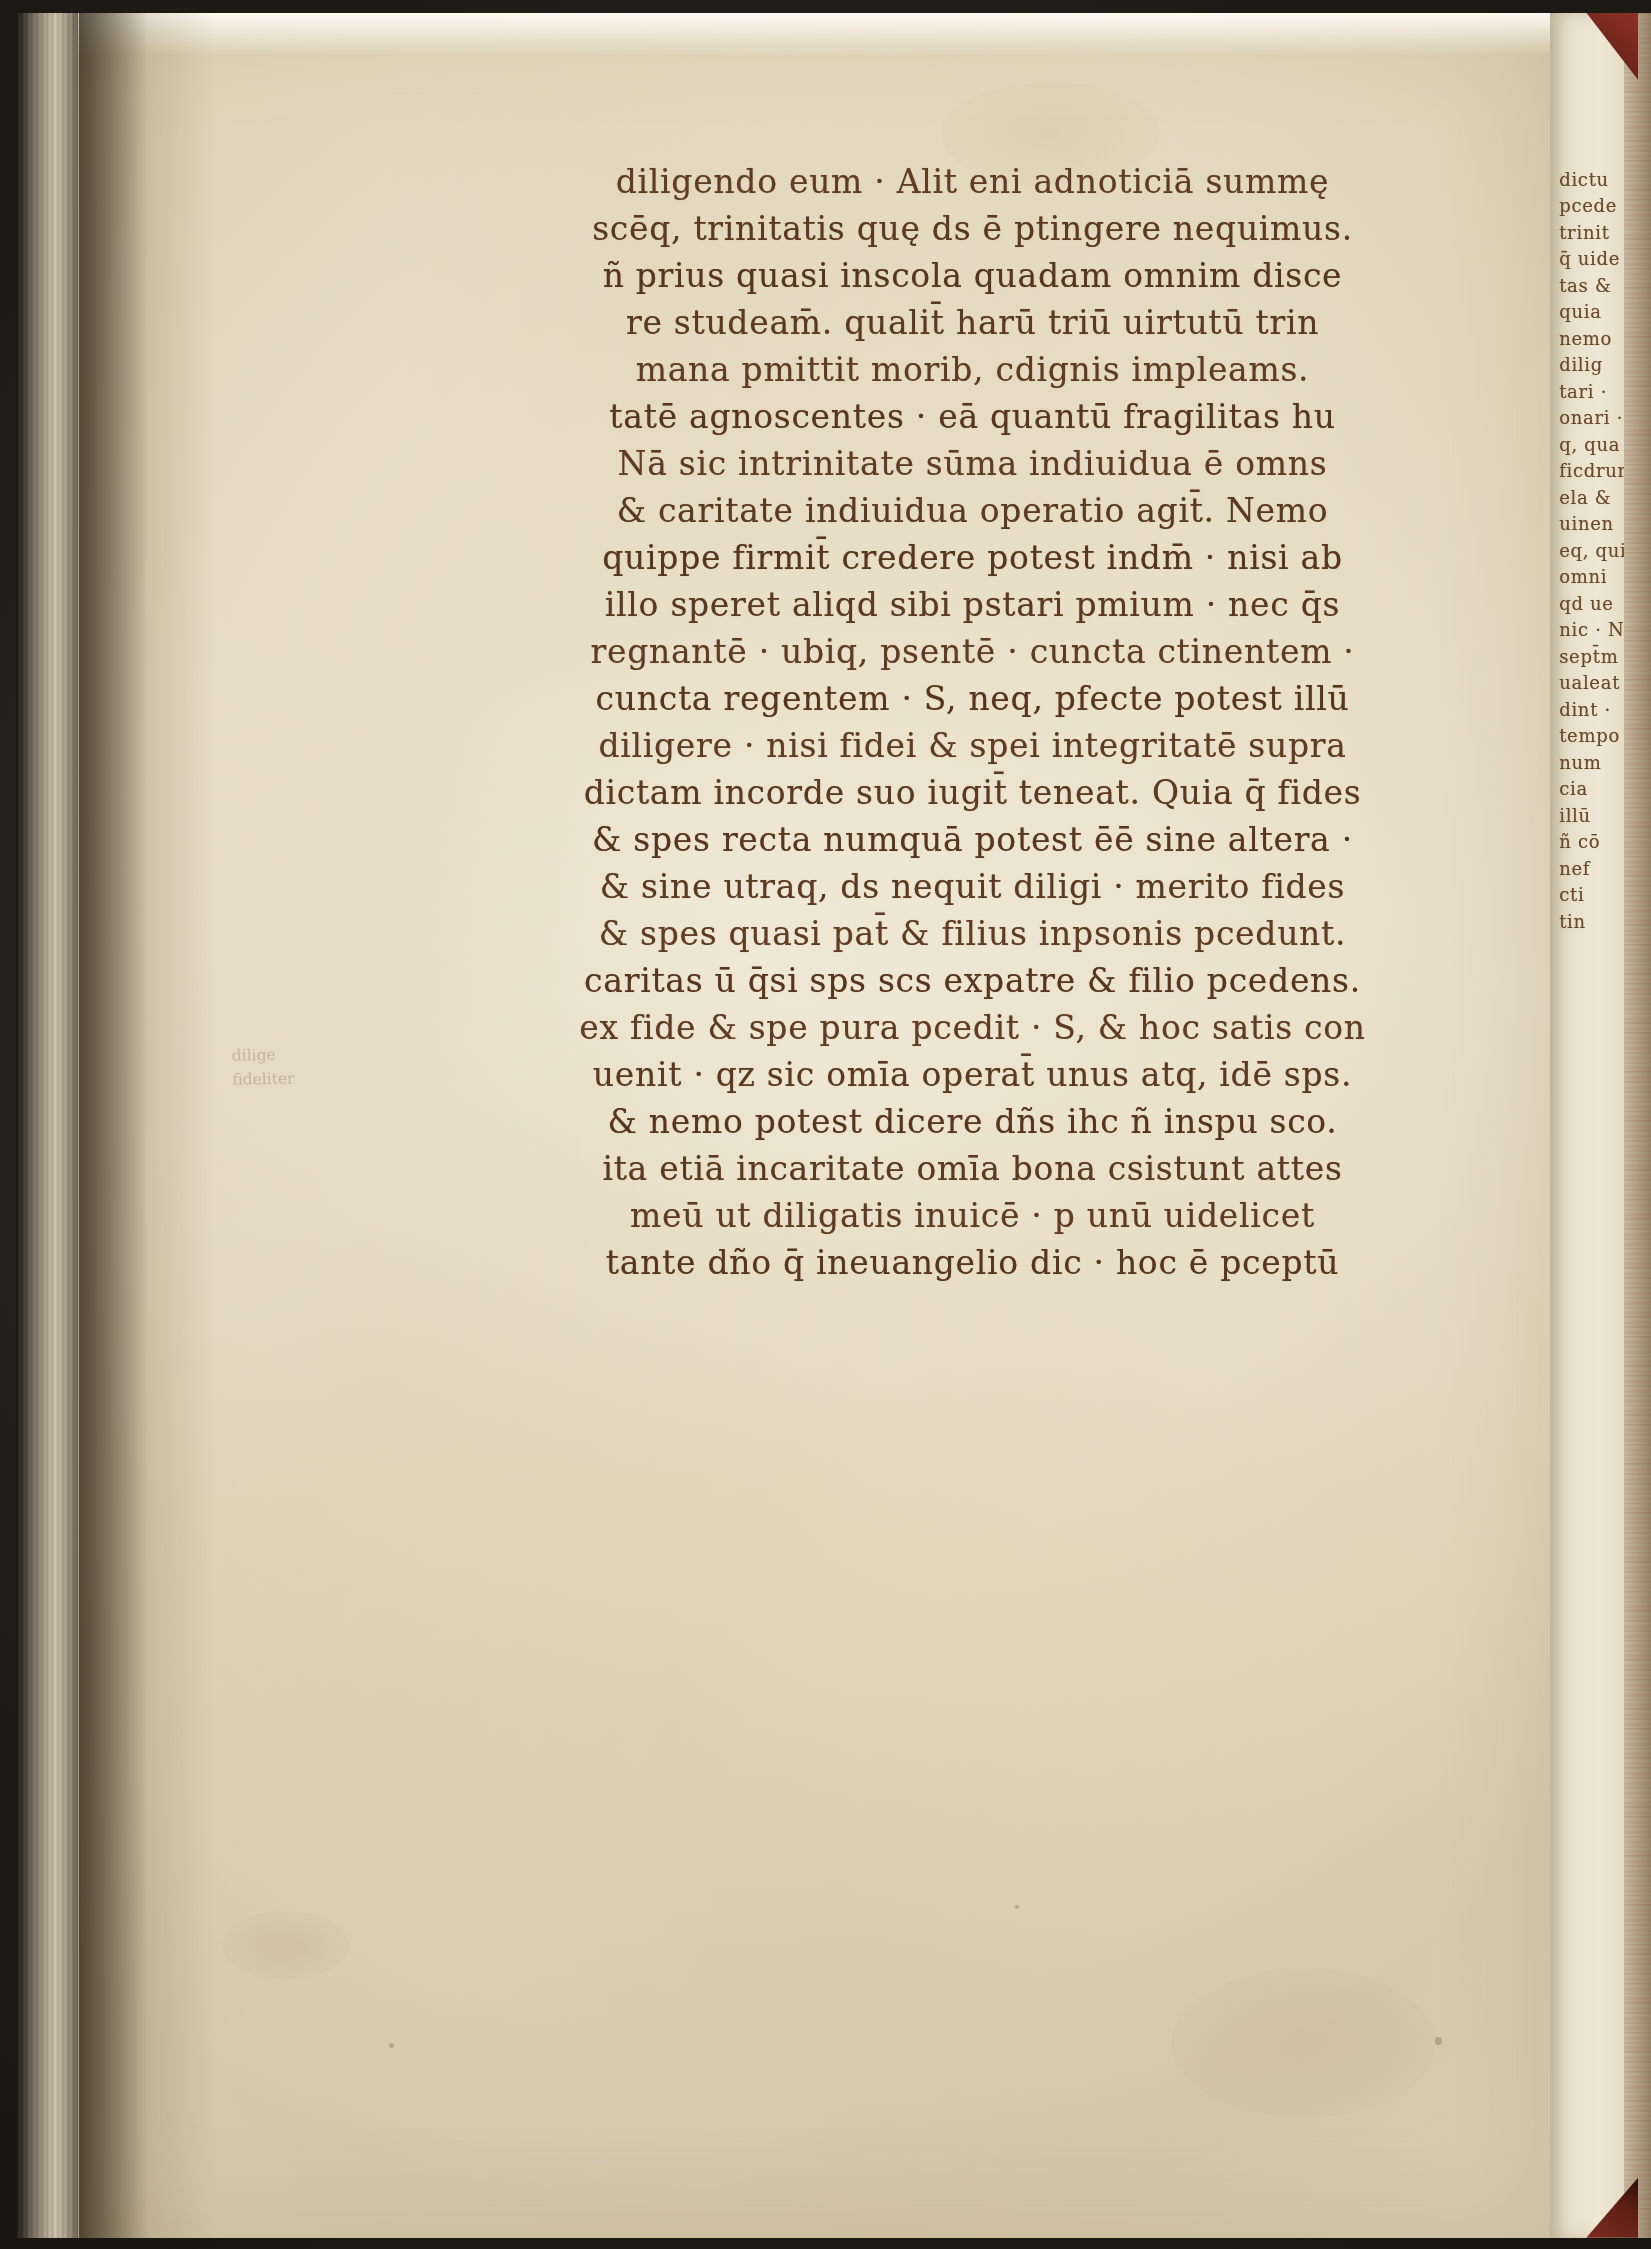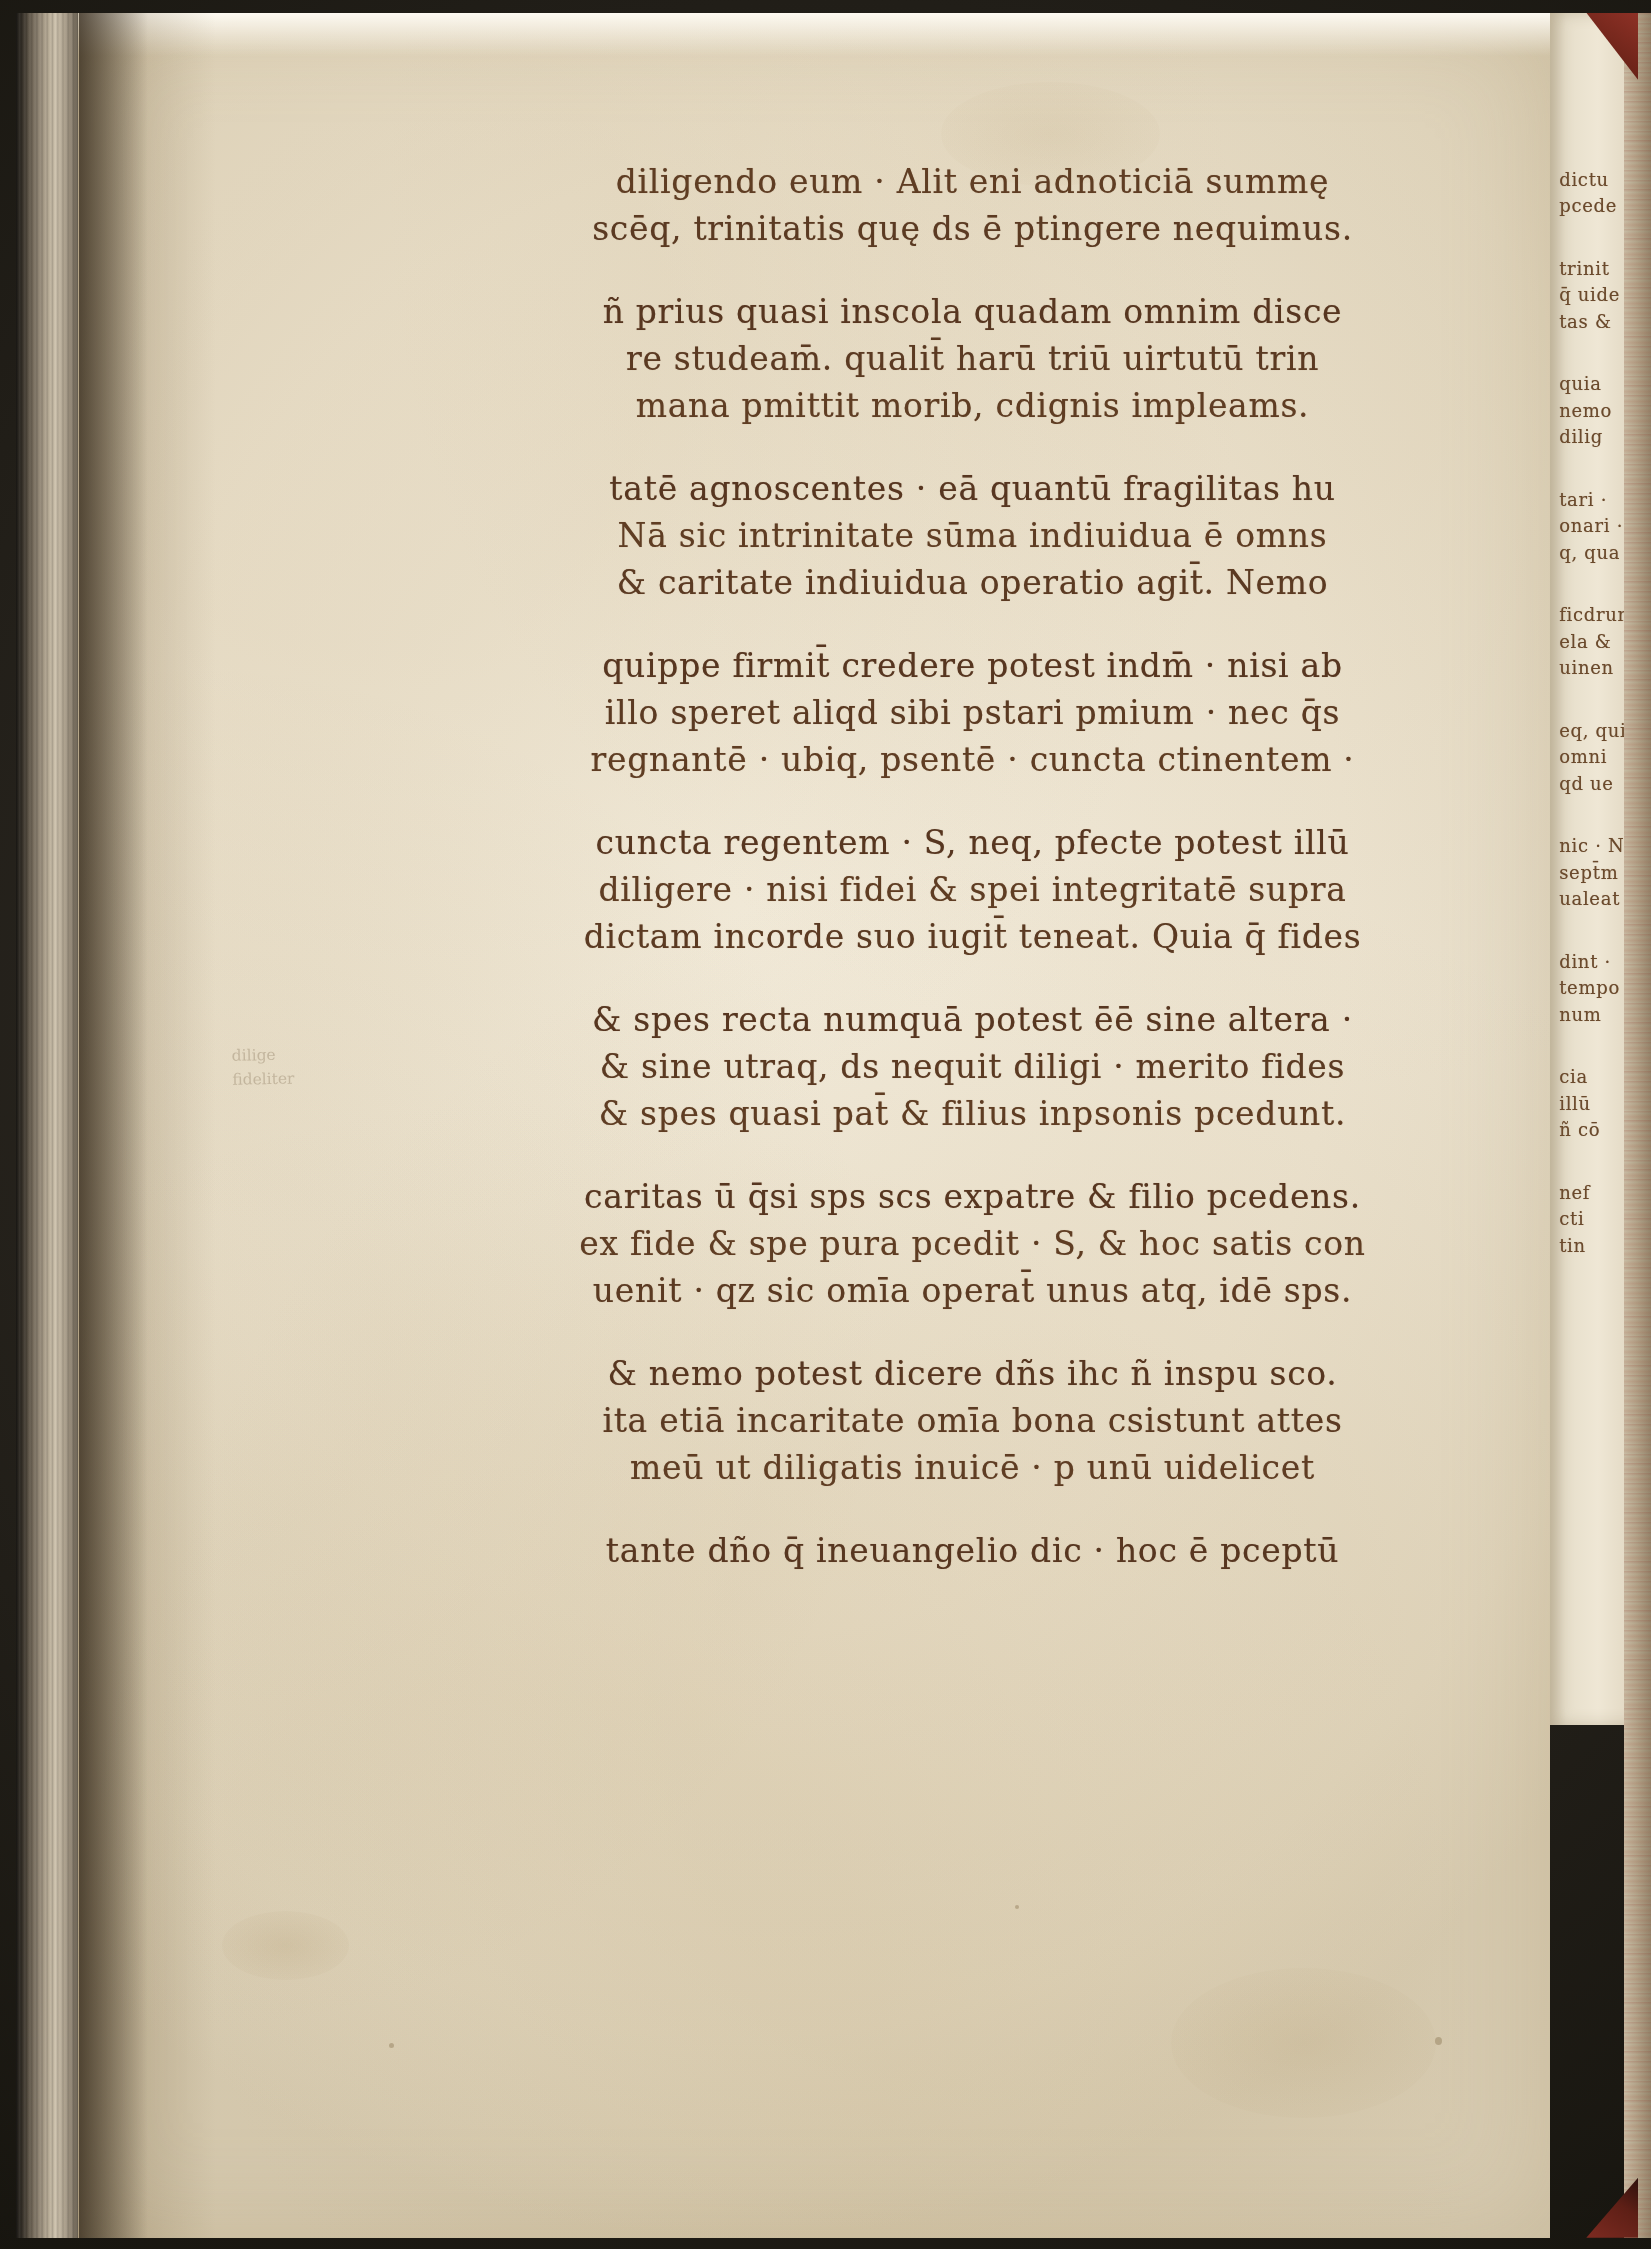--- a/index.html
+++ b/index.html
@@ -140,21 +140,21 @@
   .ms-line {
     color: #5b3a22;
     font-family: "DejaVu Serif", serif;
     font-size: 33px;
     line-height: 47px;
     letter-spacing: 0.7px;
     white-space: nowrap;
     text-shadow: 0 0 0.7px rgba(91,58,34,0.45);
   }
   .ms-line:nth-child(odd) { color: #5f3d23; }
-  .ms-line:nth-child(3n)  { color: #573620; margin-top: 36px; }
+  .ms-line:nth-child(3n)  { color: #573620; }
 
   
   #margin-ghost {
     position: absolute;
     left: 154px;
     top: 1029px;
     width: 173px;
     color: rgba(140,120,95,0.38);
     font-family: "DejaVu Serif", serif;
     font-size: 15.5px;
@@ -162,21 +162,21 @@
     transform: rotate(-1.2deg);
     pointer-events: none;
   }
 
   
   #recto {
     position: absolute;
     left: 1534px;
     top: 0;
     width: 87px;
-    height: 1712px;
+    height: 2225px;
     background:
       linear-gradient(90deg, #d9cfb8 0%, #e7dfcb 18%, #efe7d5 55%, #e0d6c0 100%);
     box-shadow: inset 8px 0 15px rgba(120,100,70,0.28);
     overflow: hidden;
   }
   #recto-lines {
     position: absolute;
     left: 9.2px;
     top: 154px;
     width: 81px;

